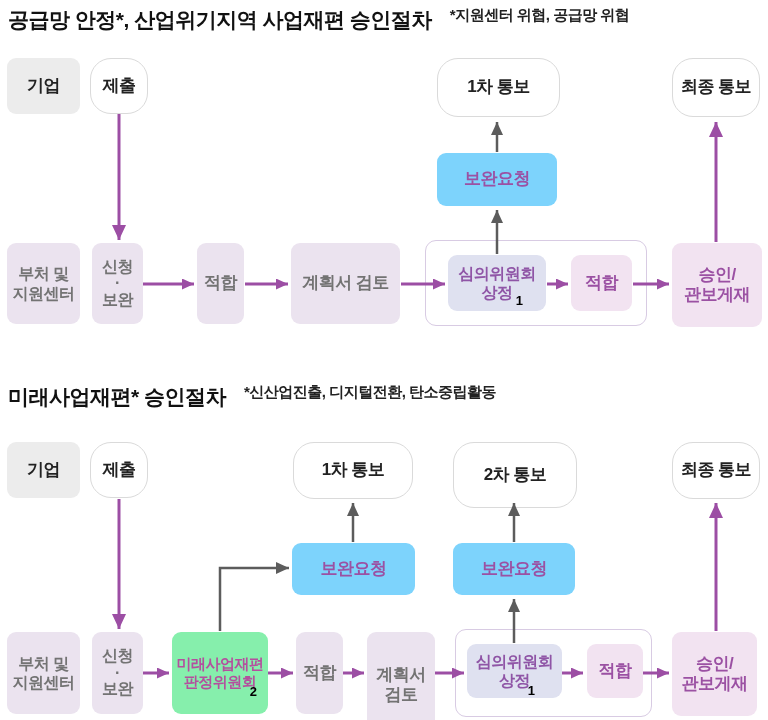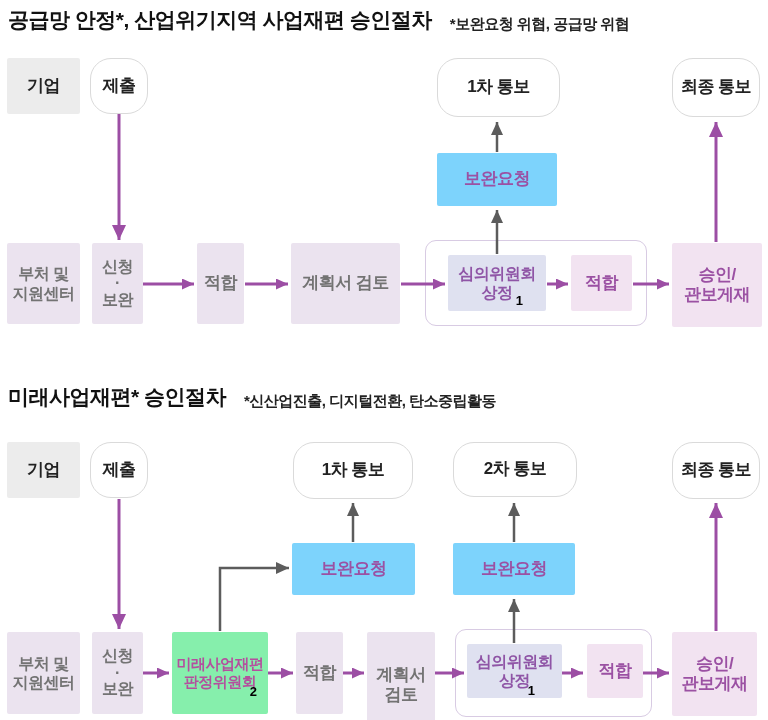--- a/index.html
+++ b/index.html
@@ -1,25 +1,25 @@
 <!DOCTYPE html>
 <html><head>
 <meta charset="utf-8">
 <style>
   html,body{margin:0;padding:0;background:#ffffff;}
   #stage{
     position:relative;width:768px;height:720px;background:#ffffff;overflow:hidden;
     font-family:"Liberation Sans","DejaVu Sans",sans-serif;
   }
-  .title-row{position:absolute;display:flex;align-items:flex-end;gap:18px;white-space:nowrap;}
+  .title-row{position:absolute;display:flex;align-items:flex-start;gap:18px;white-space:nowrap;}
   .title{font-size:21px;font-weight:800;color:#111;letter-spacing:-0.5px;}
   .note{font-size:15px;font-weight:700;color:#222;letter-spacing:-0.5px;}
   .box{
     position:absolute;display:flex;align-items:center;justify-content:center;
-    text-align:center;font-weight:700;border-radius:2px;box-sizing:border-box;
+    text-align:center;font-weight:700;border-radius:9px;box-sizing:border-box;
     letter-spacing:-0.5px;
   }
   .lbl{white-space:pre-line;line-height:1.2;}
   .graybox{background:#ececec;color:#222;font-size:17px;}
   .whitebox{background:#ffffff;border:1.5px solid #dadada;color:#222;font-size:17px;border-radius:21px;}
   .lav{background:#ebe3ef;color:#737373;font-size:16px;}
   .sup{background:#7dd3fc;color:#9b51a3;font-size:17px;}
   .blue{background:#dfe1f0;color:#8f55a6;font-size:16px;}
   .pinkish{background:#f2e3f1;color:#9b51a3;font-size:17px;}
   .pink{background:#86efac;color:#b4509e;font-size:15px;}
@@ -28,21 +28,21 @@
   .footnote{position:absolute;font-size:13px;font-weight:700;color:#000;letter-spacing:0;}
   svg.arrows{position:absolute;left:0;top:0;pointer-events:none;}
 </style>
 </head>
 <body>
 
 <div id="stage">
 
   <div class="title-row" style="left:8px;top:6px;">
     <span class="title">공급망 안정*, 산업위기지역 사업재편 승인절차</span>
-    <span class="note">*보완요청 위협, 공급망 위협</span>
+    <span class="note">*지원센터 위협, 공급망 위협</span>
   </div>
 
   <div class="box graybox" style="left:7px;top:58px;width:73px;height:56px;">
     <span class="lbl">기업</span>
   </div>
   <div class="box whitebox" style="left:90px;top:58px;width:58px;height:56px;">
     <span class="lbl">제출</span>
   </div>
   <div class="box whitebox" style="left:437px;top:58px;width:123px;height:59px;">
     <span class="lbl">1차 통보</span>
@@ -91,21 +91,21 @@
 
   <div class="box graybox" style="left:7px;top:442px;width:73px;height:56px;">
     <span class="lbl">기업</span>
   </div>
   <div class="box whitebox" style="left:90px;top:442px;width:58px;height:56px;">
     <span class="lbl">제출</span>
   </div>
   <div class="box whitebox" style="left:293px;top:442px;width:120px;height:57px;">
     <span class="lbl">1차 통보</span>
   </div>
-  <div class="box whitebox" style="left:453px;top:442px;width:124px;height:55px;">
+  <div class="box whitebox" style="left:453px;top:442px;width:124px;height:66px;">
     <span class="lbl">2차 통보</span>
   </div>
   <div class="box whitebox" style="left:672px;top:442px;width:88px;height:57px;">
     <span class="lbl">최종 통보</span>
   </div>
 
   <div class="box sup" style="left:292px;top:543px;width:123px;height:52px;">
     <span class="lbl">보완요청</span>
   </div>
   <div class="box sup" style="left:453px;top:543px;width:122px;height:52px;">

